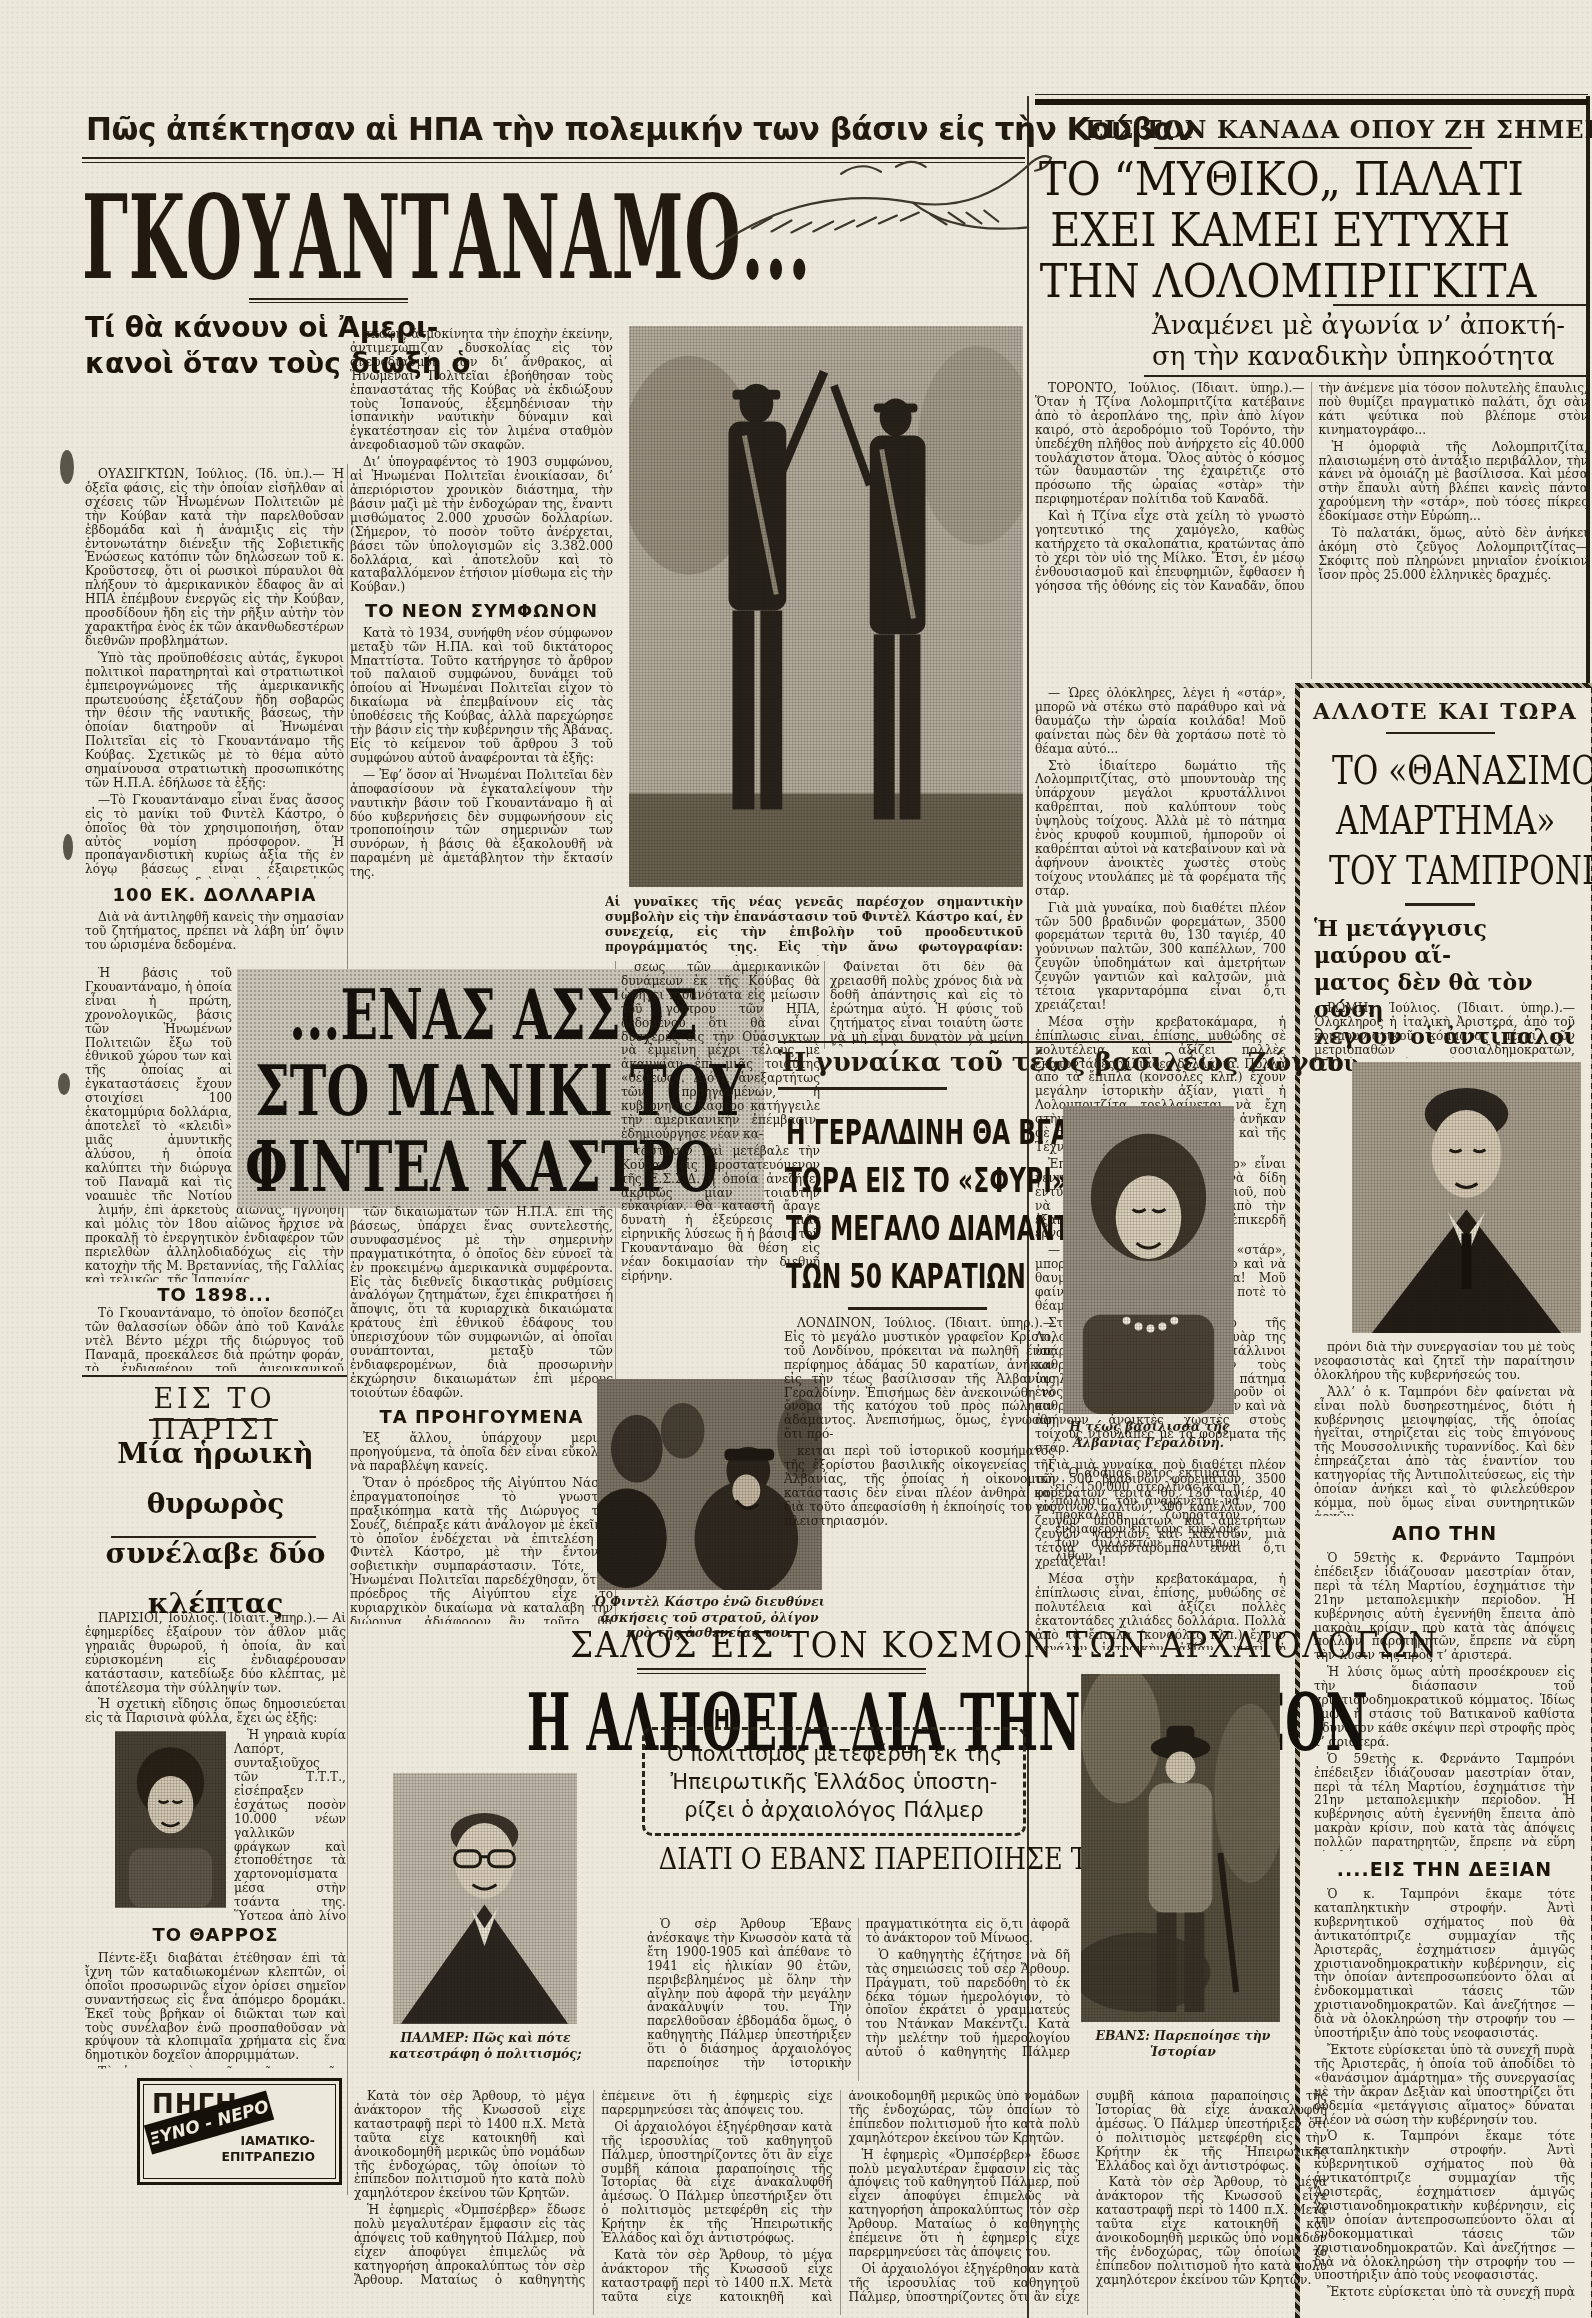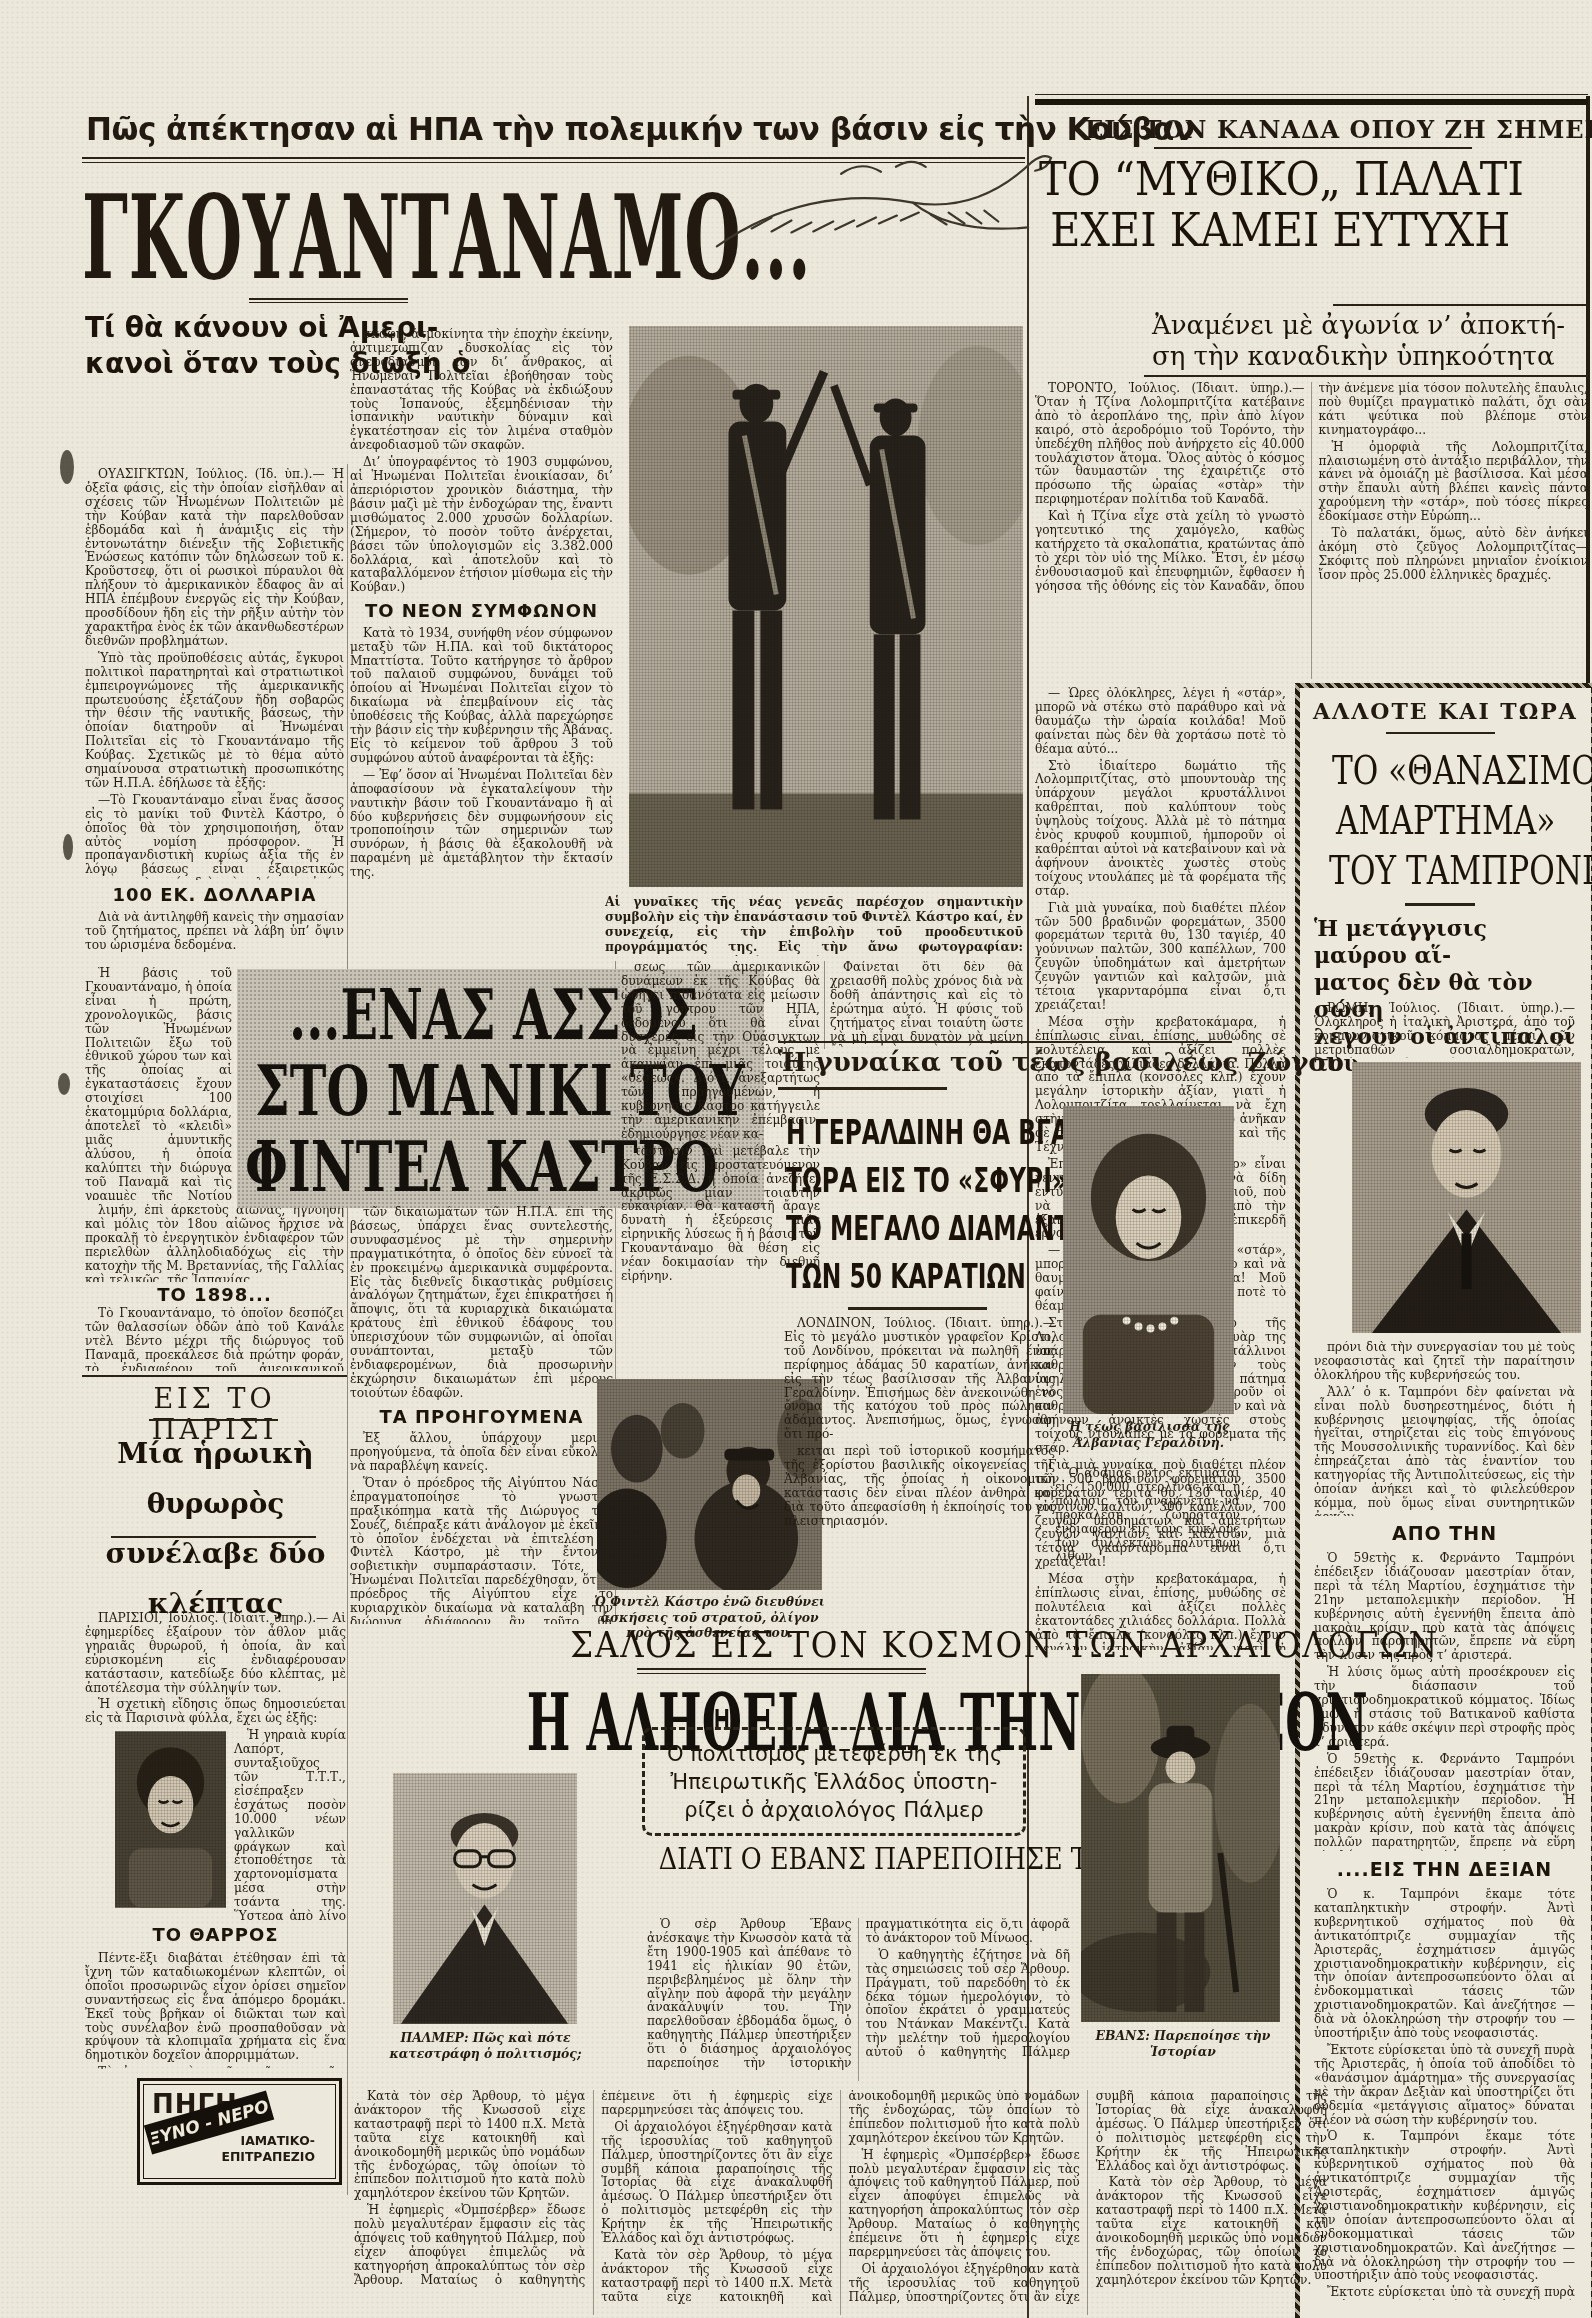--- a/index.html
+++ b/index.html
@@ -178,20 +178,21 @@
       <ellipse cx="205" cy="60" rx="24" ry="40" fill="#564f41"></ellipse>
     </svg>
     <div class="ht"></div>
   </div>
   <div class="abs caption-c" style="left:593px;top:1594px;width:233px;height:46px;">Ὁ Φιντὲλ Κάστρο ἐνῶ διευθύνει ἀσκήσεις τοῦ στρατοῦ, ὀλίγον πρὸ τῆς ἀσθενείας του.</div>
 
   <div class="abs serif" style="left:1085px;top:115px;width:468px;height:30px;font-weight:bold;font-size:24px;letter-spacing:1px;text-align:center;white-space:nowrap;">ΕΙΣ ΤΟΝ ΚΑΝΑΔΑ ΟΠΟΥ ΖΗ ΣΗΜΕΡΑ</div>
   <div class="abs" style="left:1006px;top:153px;width:549px;height:155px;text-align:center;font-family:'DejaVu Serif',serif;font-size:47px;line-height:51px;color:#1b1309;">
     <div><span class="caps-head" style="transform:scale(.88,1);transform-origin:center top;">ΤΟ “ΜΥΘΙΚΟ„ ΠΑΛΑΤΙ</span></div>
     <div><span class="caps-head" style="transform:scale(.88,1);transform-origin:center top;">ΕΧΕΙ ΚΑΜΕΙ ΕΥΤΥΧΗ</span></div>
+    <div><span class="caps-head" style="transform:scale(.88,1);transform-origin:center top;">ΤΗΝ ΛΟΛΟΜΠΡΙΓΚΙΤΑ</span></div>
   </div>
   <div class="abs serif" style="left:1152px;top:310px;width:438px;height:62px;font-size:26px;line-height:31px;color:#1d150b;">
     <div>Ἀναμένει μὲ ἀγωνία ν’ ἀποκτή-</div>
     <div>ση τὴν καναδικὴν ὑπηκοότητα</div>
   </div>
   <div class="abs bodytext cols2" style="left:1035px;top:382px;width:553px;height:297px;">
       <p>ΤΟΡΟΝΤΟ, Ἰούλιος. (Ἰδιαιτ. ὑπηρ.).— Ὅταν ἡ Τζίνα Λολομπριτζίτα κατέβαινε ἀπὸ τὸ ἀεροπλάνο της, πρὶν ἀπὸ λίγον καιρό, στὸ ἀεροδρόμιο τοῦ Τορόντο, τὴν ὑπεδέχθη πλῆθος ποὺ ἀνήρχετο εἰς 40.000 τουλάχιστον ἄτομα. Ὅλος αὐτὸς ὁ κόσμος τῶν θαυμαστῶν της ἐχαιρέτιζε στὸ πρόσωπο τῆς ὡραίας «στὰρ» τὴν περιφημοτέραν πολίτιδα τοῦ Καναδᾶ.</p>
       <p>Καὶ ἡ Τζίνα εἶχε στὰ χείλη τὸ γνωστὸ γοητευτικό της χαμόγελο, καθὼς κατήρχετο τὰ σκαλοπάτια, κρατώντας ἀπὸ τὸ χέρι τὸν υἱό της Μίλκο. Ἔτσι, ἐν μέσῳ ἐνθουσιασμοῦ καὶ ἐπευφημιῶν, ἔφθασεν ἡ γόησσα τῆς ὀθόνης εἰς τὸν Καναδᾶν, ὅπου τὴν ἀνέμενε μία τόσον πολυτελὴς ἔπαυλις, ποὺ θυμίζει πραγματικὸ παλάτι, ὄχι σὰν κάτι ψεύτικα ποὺ βλέπομε στὸν κινηματογράφο...</p>
       <p>Ἡ ὀμορφιὰ τῆς Λολομπριτζίτα, πλαισιωμένη στὸ ἀντάξιο περιβάλλον, τὴν κάνει νὰ ὁμοιάζη μὲ βασίλισσα. Καὶ μέσα στὴν ἔπαυλι αὐτὴ βλέπει κανεὶς πάντα χαρούμενη τὴν «στάρ», ποὺ τόσες πίκρες ἐδοκίμασε στὴν Εὐρώπη...</p>
       <p>Τὸ παλατάκι, ὅμως, αὐτὸ δὲν ἀνήκει ἀκόμη στὸ ζεῦγος Λολομπριτζίτας—Σκόφιτς ποὺ πληρώνει μηνιαῖον ἐνοίκιον ἴσον πρὸς 25.000 ἑλληνικὲς δραχμές.</p>

